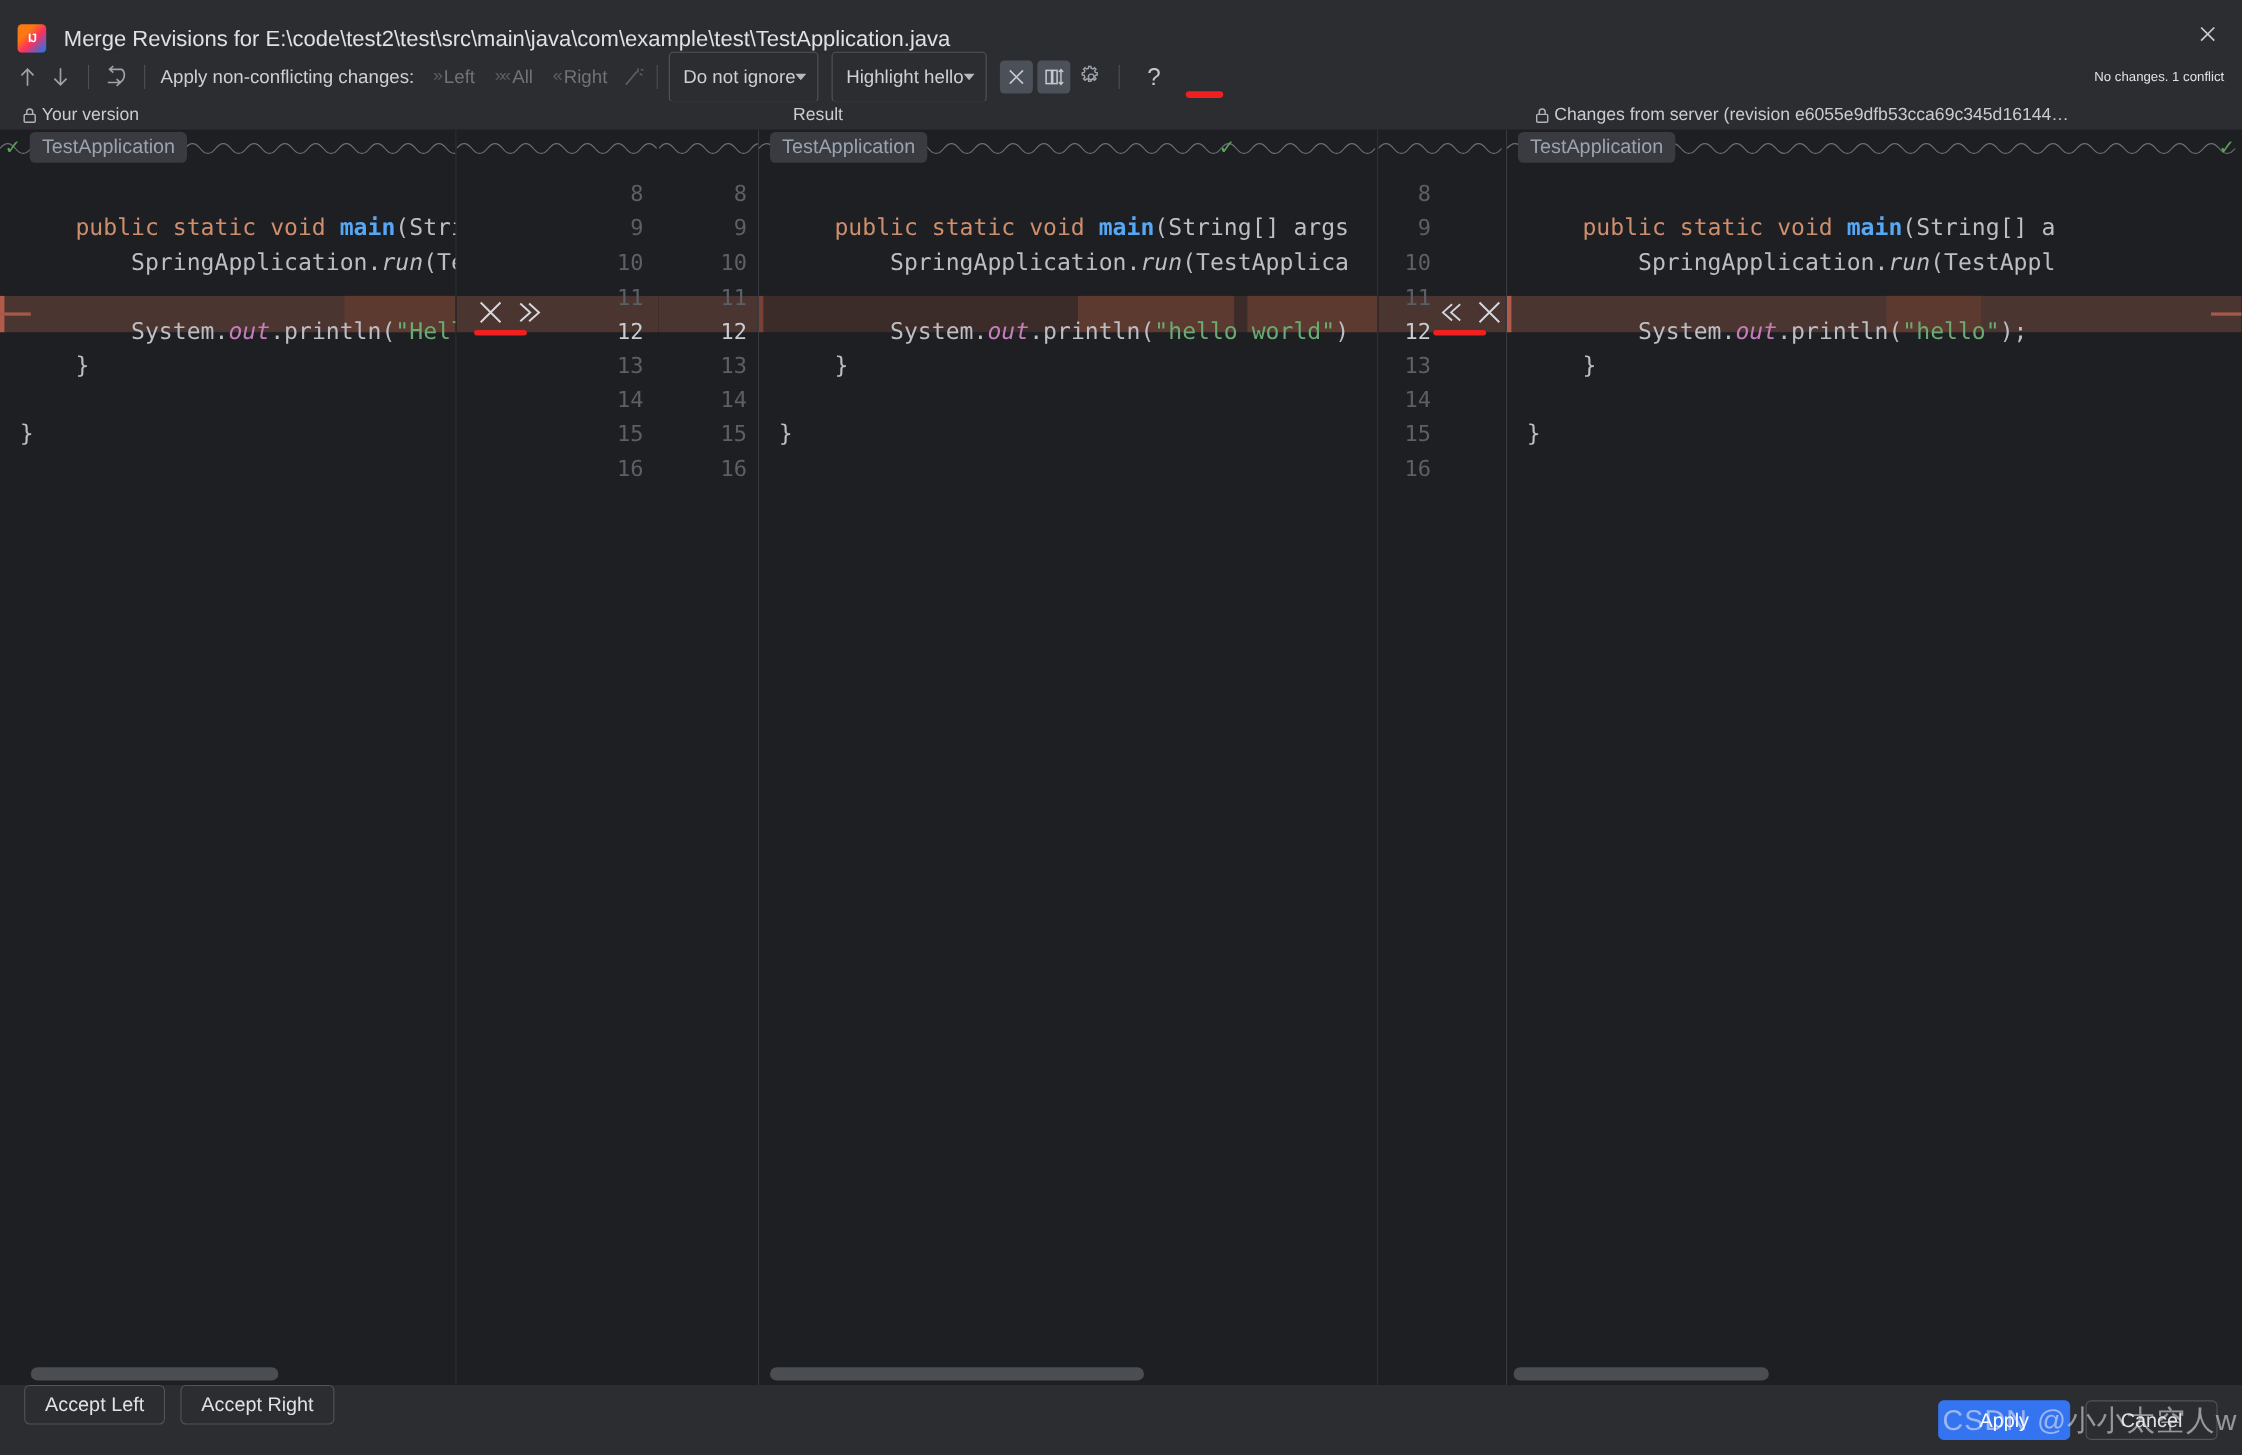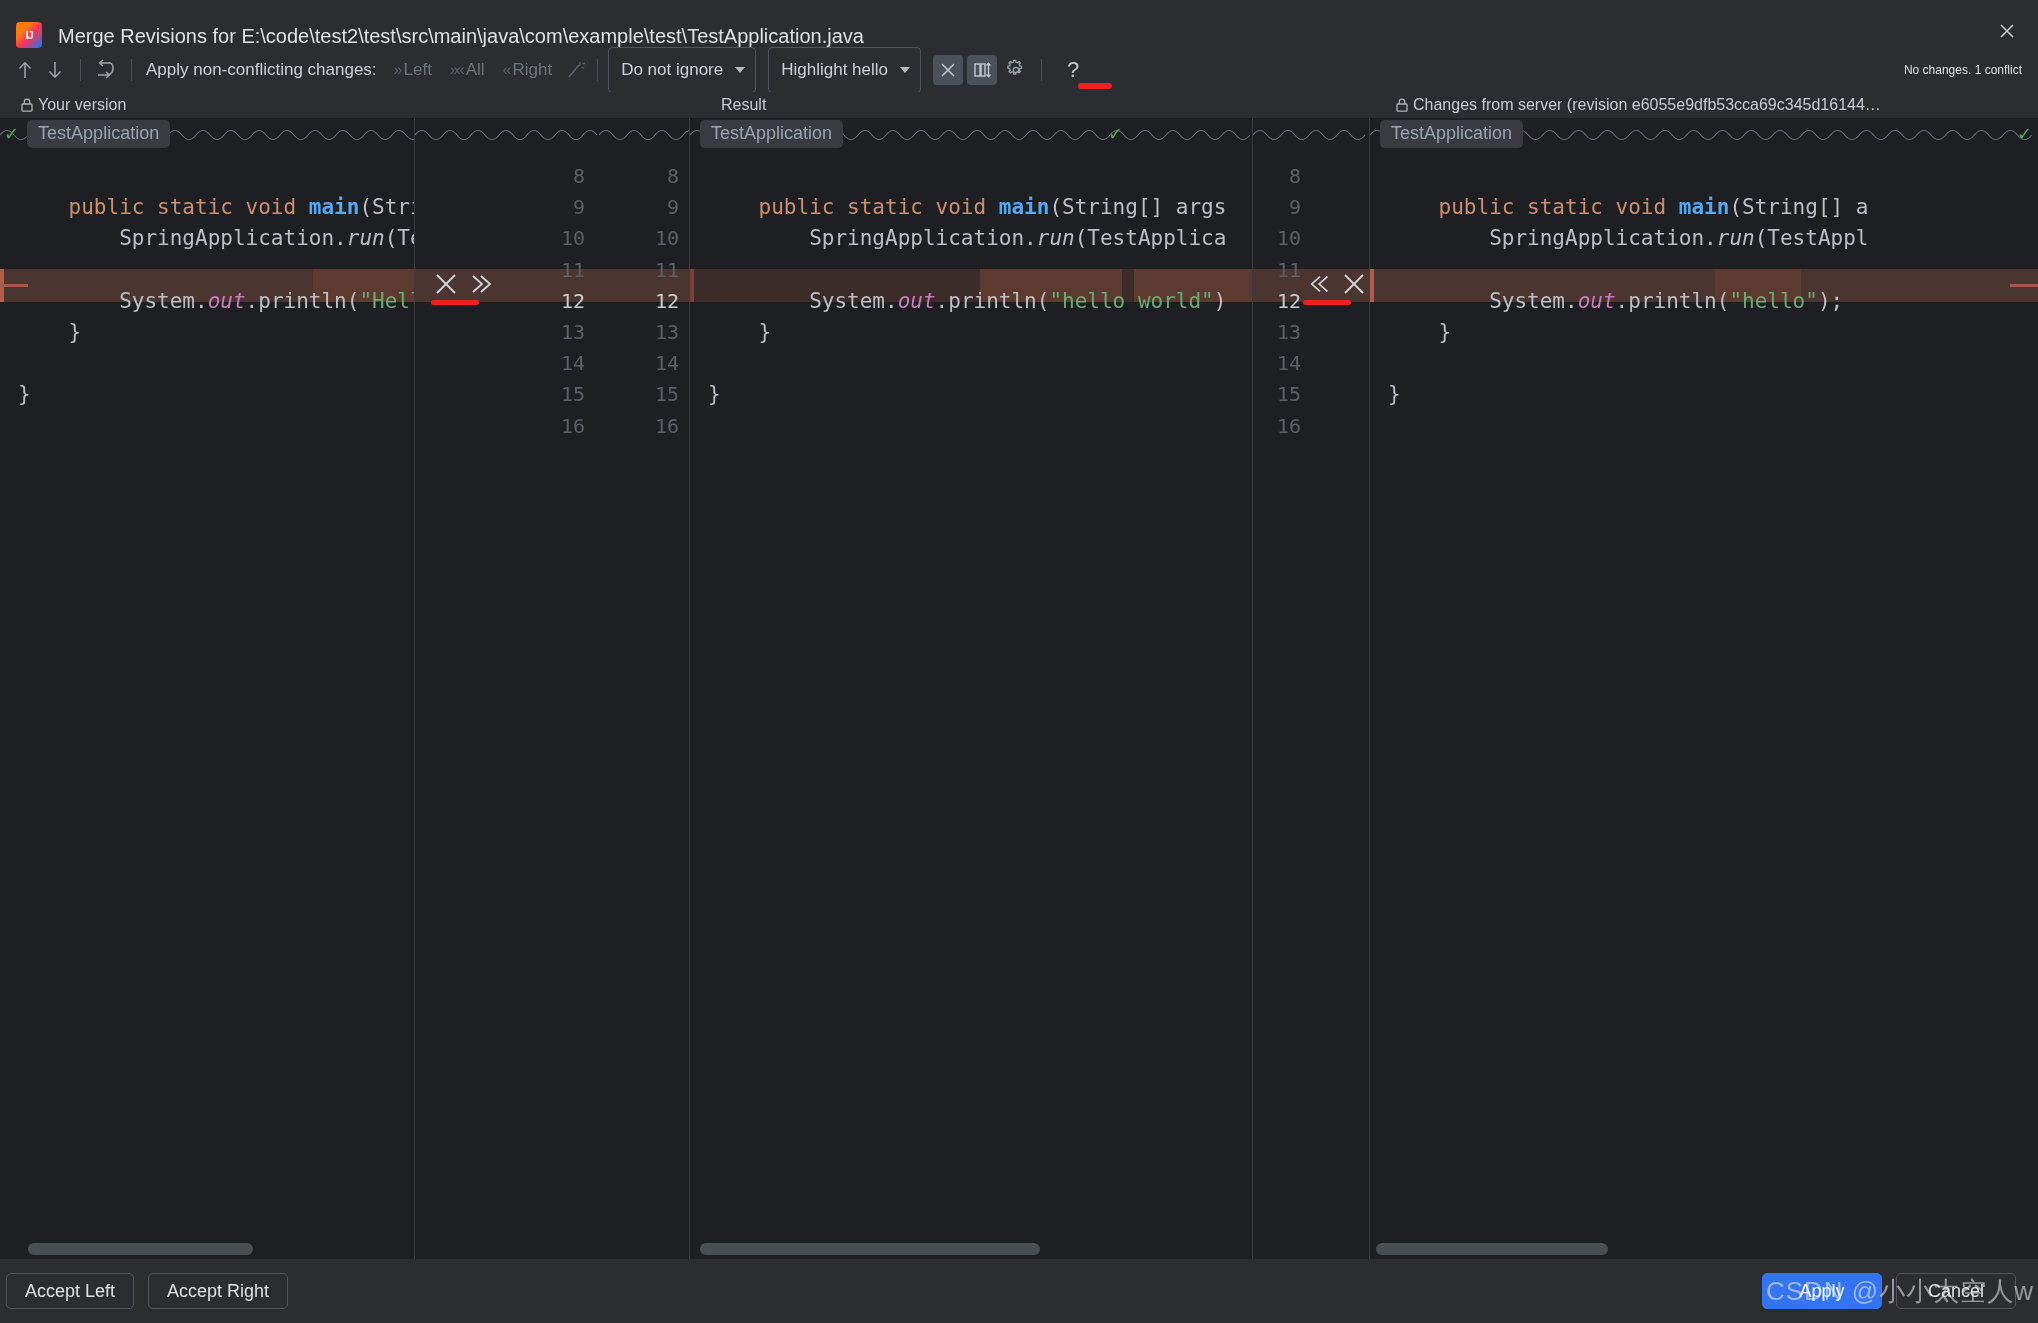--- a/index.html
+++ b/index.html
@@ -73,21 +73,21 @@
   .tb-action {
     display: flex; align-items: center; gap: 4px;
     font-size: 17px; color: #6f737a;
     margin: 0 9px; cursor: default; white-space:nowrap;
   }
   .tb-action .chev { color:#5b5f66; font-size:16px; letter-spacing:-3px; }
   .combo {
     height: 46px;
     border: 1px solid #50545c; border-radius: 4px;
     background: #2b2d30;
-    display: flex; align-items: center; gap: 12px;
+    display: flex; align-items: center; gap: 0;
     padding: 0 10px 0 12px;
     font-size: 17px; color: #ced0d6;
     margin-right: 12px; cursor: pointer; white-space: nowrap;
   }
   .combo .caret {
     width:0;height:0;border-left:5px solid transparent;border-right:5px solid transparent;
     border-top:6px solid #b4b8bf;
   }
   .tb-toggle {
     width: 30px; height: 30px; border-radius: 4px;
@@ -214,22 +214,22 @@
 
   
   .hscroll {
     position:absolute; bottom:4px; height:12px; border-radius:6px;
     background:#4a4d52;
   }
 
   
   .bottombar {
     height: 64px; flex: 0 0 64px;
-    display:flex; align-items:center;
-    padding: 0 22px 0 6px;
+    display:flex; 
+    padding: 0 22px 0 22px;
     background: #2b2d30;
     position: relative;
   }
   .btn {
     height: 36px; min-width: 120px;
     padding: 0 18px;
     border:1px solid #50545c; border-radius:5px;
     background:#2b2d30; color:#dfe1e5;
     font-size:18px; font-family:"Liberation Sans",sans-serif;
     cursor:pointer; display:flex; align-items:center; justify-content:center;

